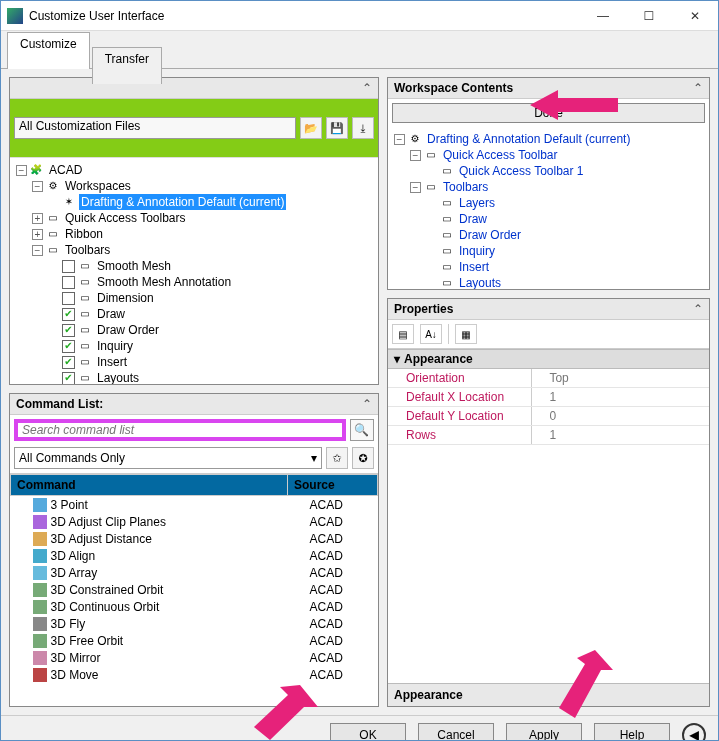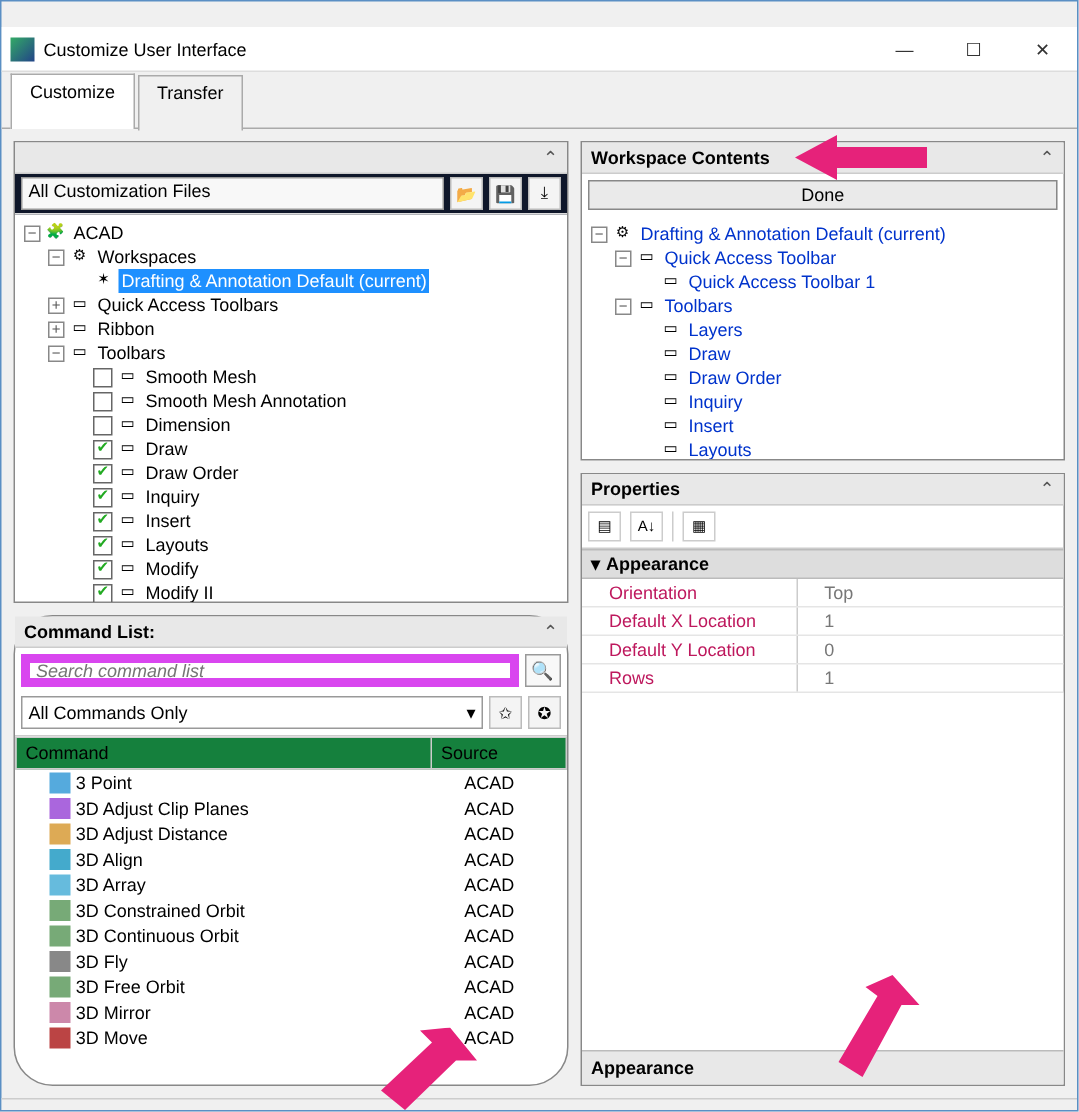--- a/index.html
+++ b/index.html
@@ -1,55 +1,55 @@
 <!DOCTYPE html>
 <html><head>
 <meta charset="utf-8">
 <style>
 * { box-sizing: border-box; margin: 0; padding: 0; font-family: "Segoe UI", Tahoma, sans-serif; font-size: 12px; }
 body { background: #f0f0f0; width: 719px; height: 741px; overflow: hidden; border: 1px solid #5a8fc4; }
-.titlebar { height: 30px; background: #fff; display: flex; align-items: center; padding: 0 0 0 6px; border-bottom: 1px solid #ddd; margin-top: 17px; }
+.titlebar { height: 30px; background: #fff; display: flex; align-items: center; padding: 0 0 0 6px; border-bottom: 1px solid #ddd; }
 .titlebar .icon { width: 16px; height: 16px; background: linear-gradient(135deg,#3a6,#248); margin-right: 6px; }
 .titlebar .title { flex: 1; color: #000; }
 .titlebar .winbtn { width: 46px; height: 30px; display: flex; align-items: center; justify-content: center; color: #333; }
 .tabstrip { height: 38px; background: #f0f0f0; display: flex; padding-left: 6px; border-bottom: 1px solid #aaa; }
 .tabstrip .tab { padding: 4px 12px 2px; border: 1px solid #aaa; border-bottom: none; background: #fff; margin-right: 2px; position: relative; top: 1px; cursor: default;}
-.tabstrip .tab.inactive { background: #f0f0f0; top:2px; }
+.tabstrip .tab.inactive { background: #f0f0f0; top:16px; }
 .content { display: flex; gap: 8px; padding: 8px; height: 646px; }
 .col { display: flex; flex-direction: column; }
 .left { width: 370px; }
 .right { flex: 1; }
 .panel { border: 1px solid #888; background: #fff; display: flex; flex-direction: column; }
 .panel-hdr { background: #e8e8e8; padding: 3px 6px; display: flex; align-items: center; font-weight: bold; border-bottom:1px solid #ccc; }
 .panel-hdr .sp { flex:1; }
 .chev { font-weight: normal; color:#555; }
-.filesrow { display: flex; align-items: center; padding: 2px 4px; gap:4px; background:#0f172a; border-bottom:1px solid #ddd;}
+.filesrow { display: flex; align-items: center; padding: 18px 4px; gap:4px; background:#84cc16; border-bottom:1px solid #ddd;}
 .filesrow select, .filesrow .combo { flex:1; height:22px; border:1px solid #999; background:#f8f8f8; padding:1px 4px; }
 .iconbtn { width:22px; height:22px; border:1px solid #bbb; background:#f4f4f4; display:flex; align-items:center; justify-content:center; font-size:11px; }
 .tree { flex:1; overflow:auto; padding:4px 4px; line-height:16px; }
 .tree ul { list-style:none; padding-left:16px; }
 .tree>ul{padding-left:2px;}
 .tree li { white-space:nowrap; display:flex; flex-direction:column; }
 .row { display:flex; align-items:center; height:16px; }
 .exp { width:11px; height:11px; border:1px solid #888; text-align:center; line-height:9px; font-size:10px; margin-right:3px; color:#555; }
 .noexp{width:14px;display:inline-block;}
 .tico { width:14px; height:14px; margin-right:3px; display:inline-flex; align-items:center; justify-content:center; font-size:10px; }
 .cb { width:13px; height:13px; border:1px solid #666; margin-right:3px; display:inline-flex;align-items:center;justify-content:center;font-size:10px;color:#2a2;}
 .lbl { padding:0 2px; color:#000; }
 .lbl.sel { background:#1e90ff; color:#fff; }
 .tree.right-tree .lbl{color:#0033cc;}
 .cmdlist { margin-top:8px; }
 .searchrow{display:flex;padding:4px;gap:4px;align-items:center;}
-.searchrow input{flex:1;height:22px;border:6px solid #d946ef;padding:2px 4px;color:#999;font-style:italic;}
+.searchrow input{flex:1;height:22px;border:4px solid #d946ef;padding:2px 4px;color:#999;font-style:italic;}
 .magbtn{width:24px;height:22px;border:1px solid #999;display:flex;align-items:center;justify-content:center;background:#f8f8f8;}
 .filterrow{display:flex;padding:2px 4px 4px;gap:4px;align-items:center;}
 .filterrow .combo{flex:1;height:22px;border:1px solid #999;padding:1px 4px;display:flex;align-items:center;justify-content:space-between;}
 .cmdtable{flex:1;overflow:auto;border-top:1px solid #ccc;}
 .cmdtable table{width:100%;border-collapse:collapse;}
-.cmdtable th{text-align:left;padding:3px 6px;background:#15803d;border:1px solid #ccc;font-weight:normal;}
+.cmdtable th{text-align:left;padding:3px 6px;background:#0369a1;border:1px solid #ccc;font-weight:bold;}
 .cmdtable td{padding:1px 22px;height:17px;}
 .cmdtable td:first-child{display:flex;align-items:center;gap:4px;}
 .cmdico{width:14px;height:14px;display:inline-block;}
 .donebtn{margin:4px;height:20px;border:1px solid #888;background:#eaeaea;text-align:center;line-height:18px;}
 .props{margin-top:8px;flex:1;}
 .props-toolbar{display:flex;gap:6px;padding:4px;border-bottom:1px solid #ccc;}
 .props-toolbar .pbtn{width:22px;height:20px;border:1px solid #ccc;display:flex;align-items:center;justify-content:center;font-size:10px;}
 .propgrid{font-size:12px;}
 .propcat{background:#ddd;padding:2px 6px;font-weight:bold;display:flex;align-items:center;gap:4px;border-top:1px solid #bbb;border-bottom:1px solid #bbb;}
 .proprow{display:flex;border-bottom:1px solid #e5e5e5;}
@@ -224,21 +224,21 @@
                     </li>
 
             </ul>
            </li>
           </ul>
          </li>
         </ul>
       </div>
     </div>
 
-    <div class="panel cmdlist" style="flex:1;border-radius:26px;">
+    <div class="panel cmdlist" style="flex:1;">
       <div class="panel-hdr">
         <span>Command List:</span>
         <span class="sp"></span>
           <span class="chev">⌃</span>
       </div>
       <div class="searchrow">
         <input placeholder="Search command list" style="">
         <div class="magbtn">🔍</div>
       </div>
       <div class="filterrow">

